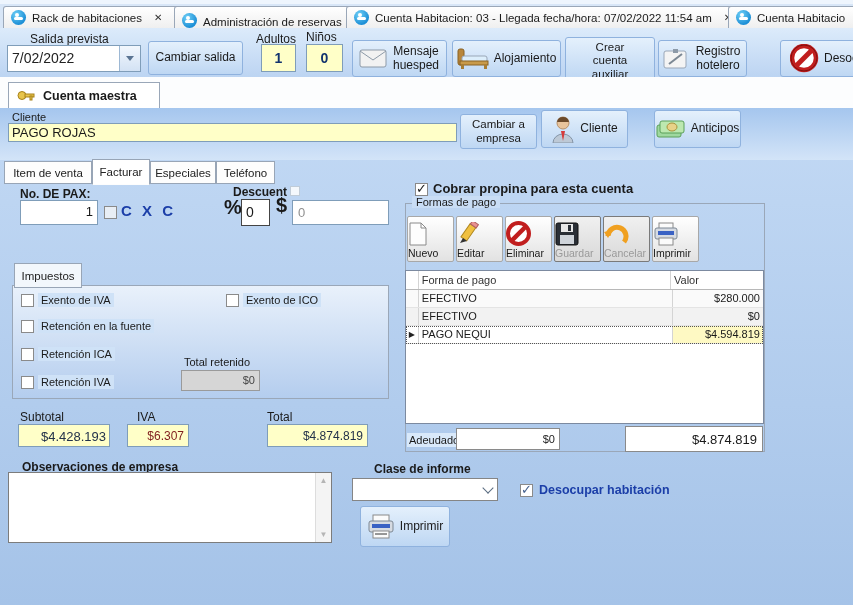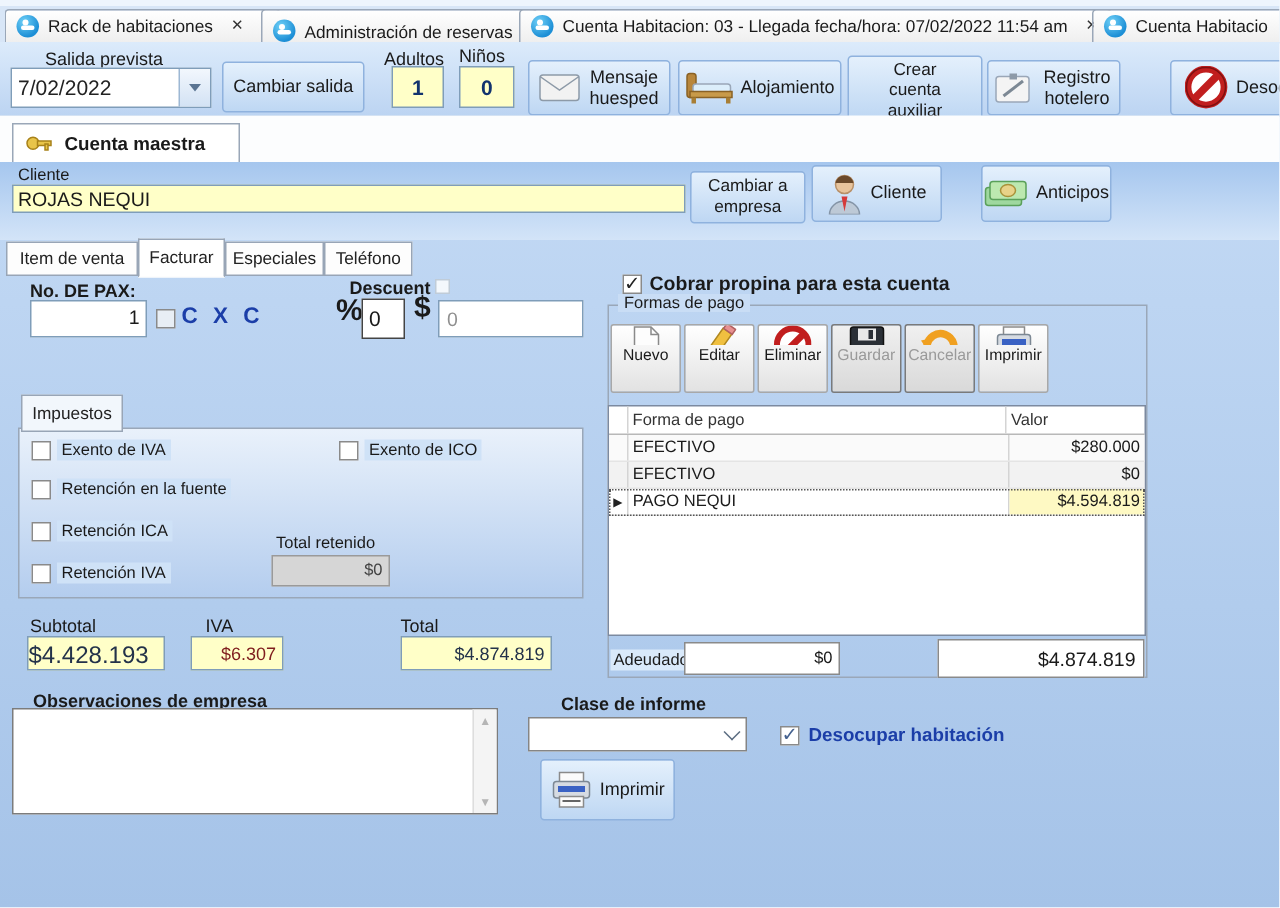--- a/index.html
+++ b/index.html
@@ -57,21 +57,21 @@
   .groupbox{position:absolute;border:1px solid #9aa7b8;box-sizing:border-box;}
   .legend{position:absolute;top:-8px;left:6px;padding:0 4px;font-size:11px;background:#c9ddf5;}
 
   
   #impbox{background:linear-gradient(#e9f1fb,#b4cdee);}
   .cblabel{font-size:11px;background:#cfe2f7;padding:1px 3px;}
 
   
   .fpbtn{position:absolute;width:47px;height:46px;background:linear-gradient(#ffffff,#e2e2e2);
          border:1px solid #a8a8a8;border-radius:2px;box-sizing:border-box;
-         display:flex;flex-direction:column;align-items:center;justify-content:flex-end;padding-bottom:18px;font-size:10.5px;}
+         display:flex;flex-direction:column;justify-content:flex-end;padding-bottom:2px;font-size:10.5px;}
   .fpbtn svg{margin-bottom:1px;}
   .fpbtn.disabled{color:#9a9a9a;border:1px solid #7a7a7a;background:linear-gradient(#f0f0f0,#d9d9d9);}
 
   
   #paytable{left:405px;top:270px;width:359px;height:154px;background:#fff;border:1px solid #7c8aa0;box-sizing:border-box;}
   .trow{display:flex;height:17px;line-height:17px;font-size:11px;border-bottom:1px solid #e4e4e4;}
   .trow.header{height:18px;line-height:18px;color:#333;border-bottom:1px solid #b8b8b8;}
   .tc0{width:12px;border-right:1px solid #d4d4d4;text-align:center;font-size:8px;color:#222;}
   .tc1{width:254px;padding-left:3px;border-right:1px solid #d4d4d4;overflow:hidden;}
   .tc2{width:88px;padding-right:3px;text-align:right;}
@@ -184,21 +184,21 @@
   <div class="abs" id="cmtab">
     <svg width="18" height="13">
         <circle cx="5" cy="6.5" r="4" fill="#e8c44a" stroke="#a8821a"></circle>
         <rect x="8" y="5" width="9" height="3" fill="#e8c44a" stroke="#a8821a"></rect>
         <rect x="13" y="7" width="2" height="4" fill="#e8c44a" stroke="#a8821a"></rect>
       </svg>
     <span>Cuenta maestra</span>
   </div>
   <div class="abs" id="band">
     <span class="lbl" style="left:12px;top:3px;">Cliente</span>
-    <div class="field yellow" style="left:8px;top:15px;width:449px;height:19px;font-size:13px;padding:1px 0 0 3px;">ROJAS NEQUI</div>
+    <div class="field yellow" style="left:8px;top:15px;width:449px;height:19px;font-size:13px;padding:1px 0 0 3px;">PAGO ROJAS</div>
     <div class="tbtn" style="left:460px;top:6px;width:75px;height:33px;font-size:11.5px;">
       <span style="width:60px;">Cambiar a empresa</span>
     </div>
     <div class="tbtn" style="left:541px;top:2px;width:85px;height:36px;">
       <svg width="24" height="28">
           <circle cx="12" cy="8" r="6" fill="#e8c49c" stroke="#b89068"></circle>
           <path d="M12,2 a6,6 0 0 1 6,5 l-12,0 a6,6 0 0 1 6,-5" fill="#6b4a2b"></path>
           <path d="M2,28 a10,9 0 0 1 20,0 z" fill="#bdc9d6" stroke="#8494a6"></path>
           <path d="M10,16 h4 l-2,10 z" fill="#d63a3a"></path>
         </svg>
@@ -251,21 +251,21 @@
     <span class="lbl cblabel" style="left:25px;top:33px;">Retención en la fuente</span>
     <span class="cb" style="left:8px;top:62px;"></span>
     <span class="lbl cblabel" style="left:25px;top:61px;">Retención ICA</span>
     <span class="cb" style="left:8px;top:90px;"></span>
     <span class="lbl cblabel" style="left:25px;top:89px;">Retención IVA</span>
     <span class="lbl" style="left:171px;top:70px;">Total retenido</span>
     <div class="moneyfield" style="left:168px;top:84px;width:79px;height:21px;background:#d6d6d6;border-color:#9a9a9a;color:#444;padding:3px 4px 0 0;">$0</div>
   </div>
 
   <span class="lbl" style="left:20px;top:410px;font-size:12px;">Subtotal</span>
-  <div class="field yellow" style="left:18px;top:424px;width:92px;height:23px;font-size:16px;text-align:right;padding:4px 15px 0 0;color:#23324a;">$4.428.193</div>
+  <div class="field yellow" style="left:18px;top:424px;width:92px;height:23px;font-size:13px;text-align:right;padding:4px 3px 0 0;color:#23324a;">$4.428.193</div>
   <span class="lbl" style="left:137px;top:410px;font-size:12px;">IVA</span>
   <div class="field yellow" style="left:127px;top:424px;width:62px;height:23px;font-size:12px;text-align:right;padding:4px 4px 0 0;color:#7f1d1d;">$6.307</div>
   <span class="lbl" style="left:267px;top:410px;font-size:12px;">Total</span>
   <div class="field yellow" style="left:267px;top:424px;width:101px;height:23px;font-size:12px;text-align:right;padding:4px 4px 0 0;color:#23324a;">$4.874.819</div>
 
   <span class="lbl bold12" style="left:22px;top:460px;">Observaciones de empresa</span>
   <textarea class="obs" style="left: 8px; top: 472px; width: 324px; height: 71px;"></textarea>
   <div class="sbar" style="left:315px;top:473px;height:69px;">
     <span>▲</span>
     <span>▼</span>

